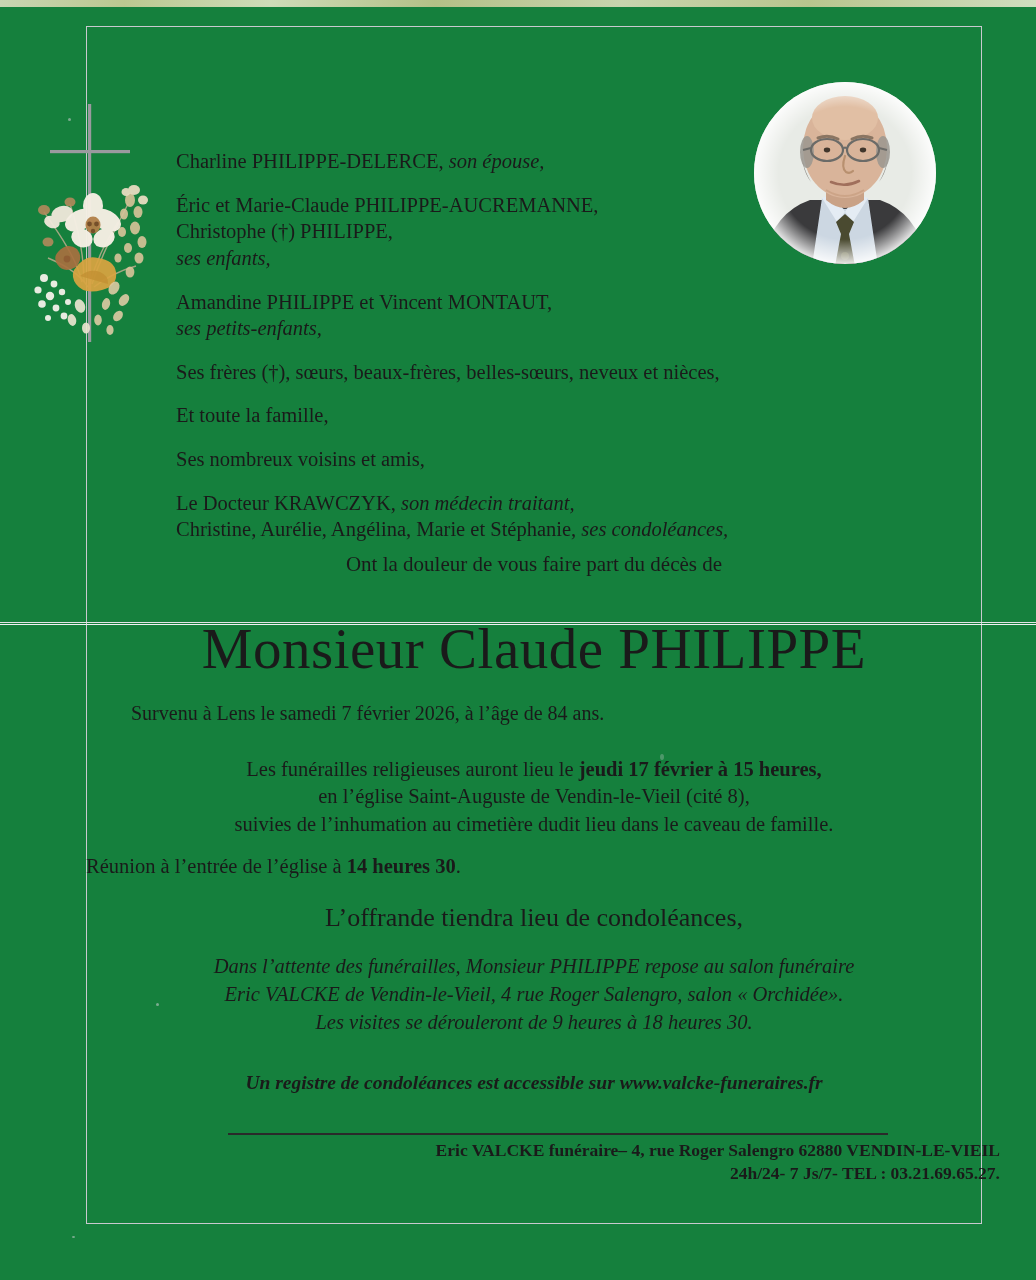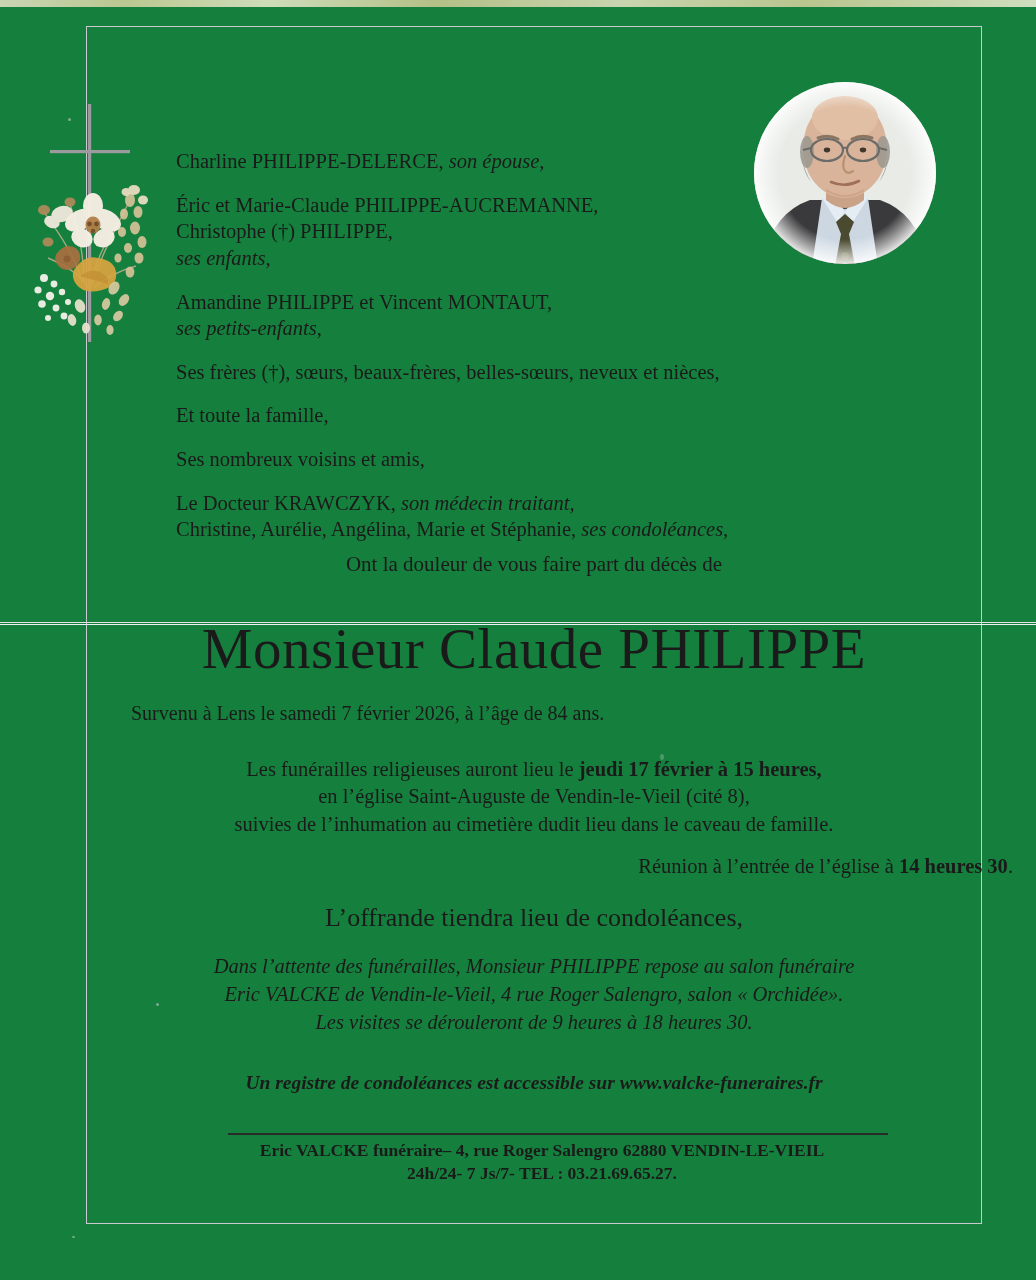--- a/index.html
+++ b/index.html
@@ -129,23 +129,22 @@
     font-size: 20.5px;
     line-height: 1.34;
   }
   .funeral-para b { font-weight: bold; }
 
   .reunion-line {
     position: absolute;
     left: 86px;
     top: 855px;
     width: 896px;
-    text-align: right;
+    text-align: left;
     font-size: 20.5px;
-    padding-left: 31px;
   }
   .reunion-line b { font-weight: bold; }
 
   .offering-line {
     position: absolute;
     left: 86px;
     top: 903px;
     width: 896px;
     text-align: center;
     font-size: 26px;
@@ -176,24 +175,24 @@
   .footer-rule {
     position: absolute;
     left: 228px;
     top: 1133px;
     width: 660px;
     height: 2px;
     background: #2a2a2a;
   }
   .footer-block {
     position: absolute;
-    left: 94px;
+    left: 104px;
     top: 1139px;
     width: 896px;
-    text-align: center;
+    text-align: right;
     font-weight: bold;
     font-size: 17.5px;
     line-height: 1.32;
   }
 
   
   .speck {
     position: absolute;
     background: #cfcfd4;
     border-radius: 50%;

